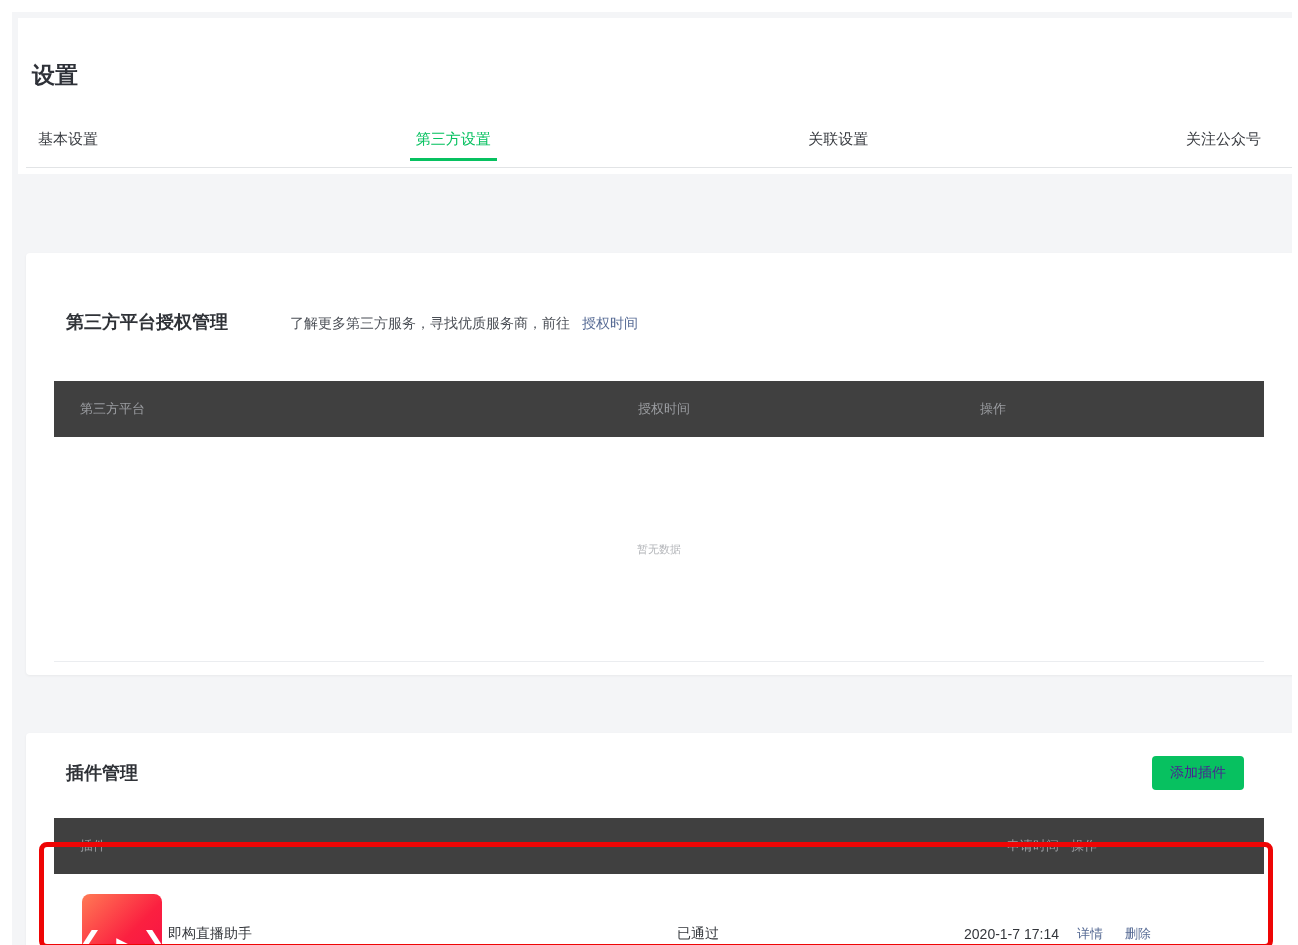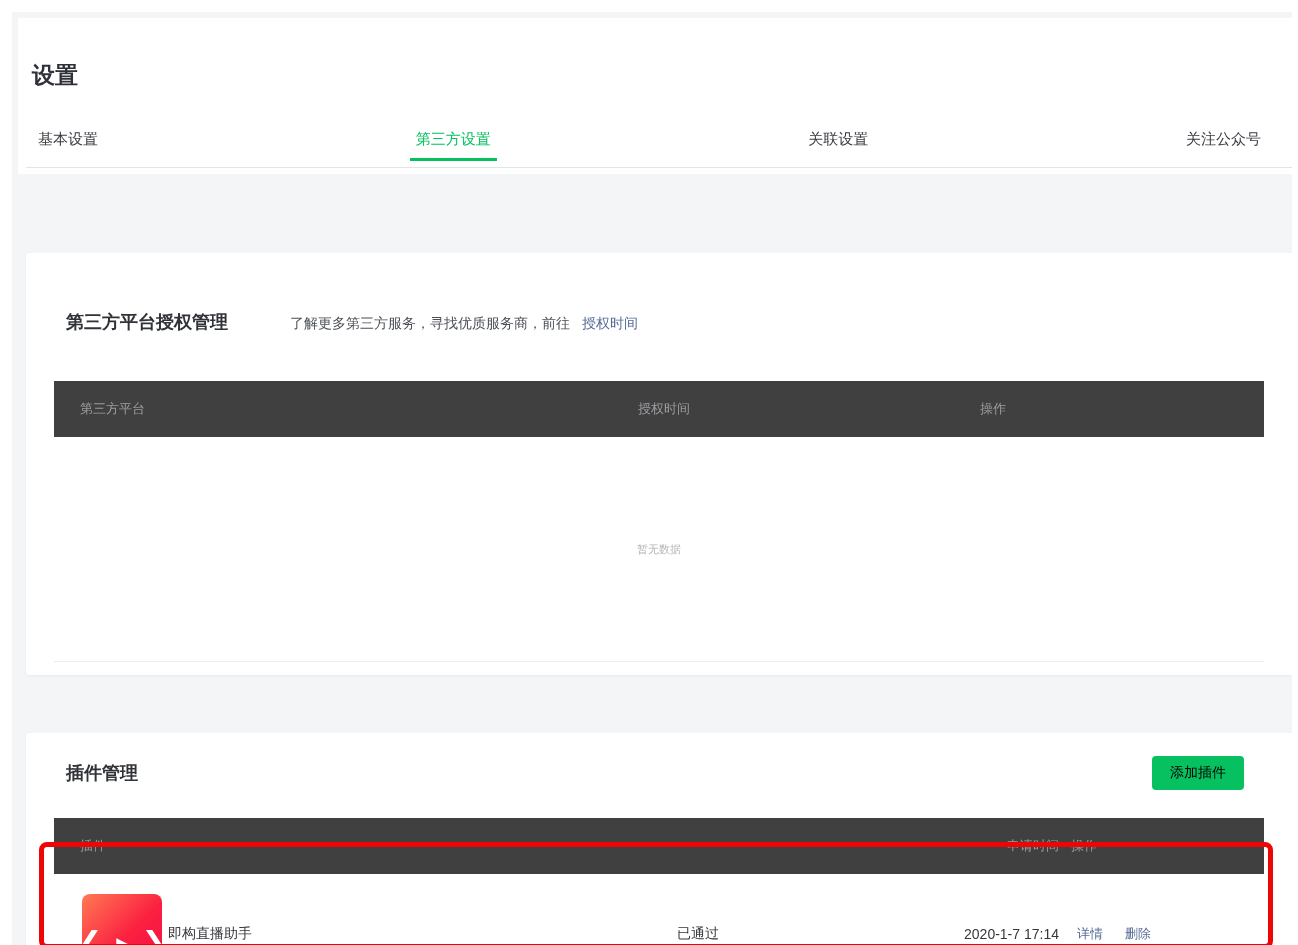--- a/index.html
+++ b/index.html
@@ -29,21 +29,21 @@
   .thead-1 { grid-template-columns:572px 342px 208px 1fr; }
   .thead-2 { grid-template-columns:611px 189px 205px 1fr; }
   .cell-first { padding-left:20px; }
   .cell-right { text-align:left; padding-right:20px; }
   .cell-center { text-align:right; }
 
   .empty { height:224px; display:flex; align-items:center; justify-content:center; font-size:11px; color:#b4b6ba; }
   .tdivider { border-top:1px solid #ebedf0; }
 
   .sec-head-2 { display:flex; justify-content:space-between; align-items:center; padding-top:26px; height:60px; }
-  .add-btn { height:34px; padding:0 18px; margin-right:14px; background:#07c160; color:#000000; font-size:14px; border:none; border-radius:4px; cursor:pointer; font-family:inherit; }
+  .add-btn { height:34px; padding:0 18px; margin-right:14px; background:#07c160; color:#4c1d95; font-size:14px; border:none; border-radius:4px; cursor:pointer; font-family:inherit; }
 
   .thead-2 { margin-top:25px; }
   .trow { height:120px; display:grid; grid-template-columns:611px 189px 205px 1fr; align-items:center; font-size:14px; color:#33363b; }
   .plugin-cell { display:flex; align-items:center; padding-left:22px; }
   .plugin-name { }
   .ops a { color:#576b95; text-decoration:none; cursor:pointer; font-size:13px;margin-top:16px; }
   .ops a + a { margin-left:6px; }
 
   
   .zego { position:relative; width:80px; height:80px; border-radius:8px; overflow:hidden;

